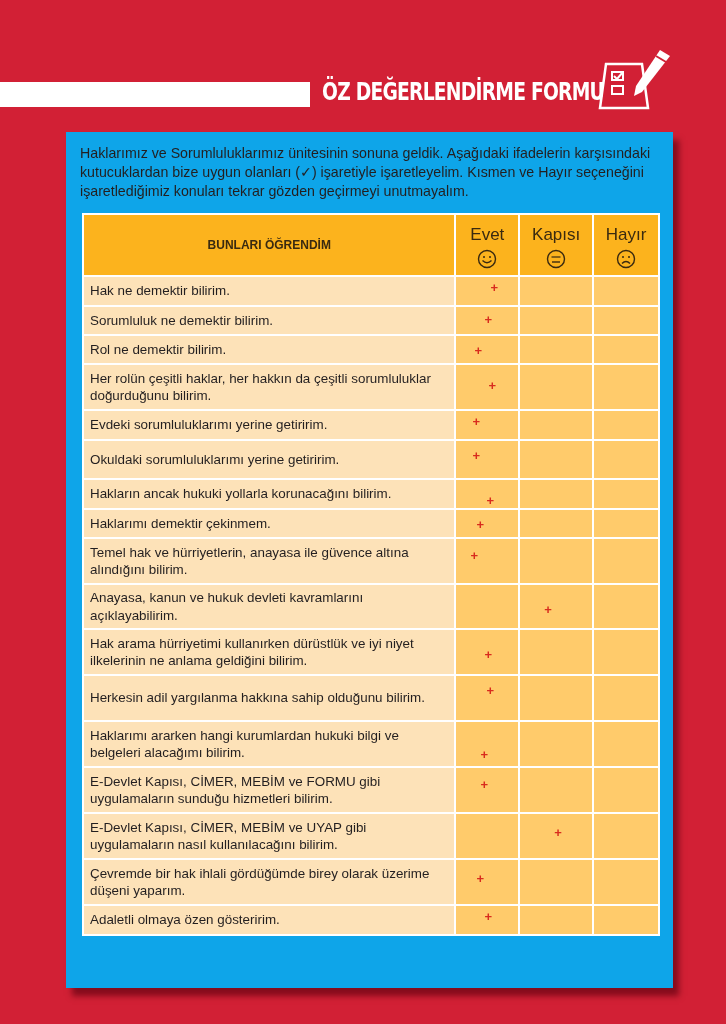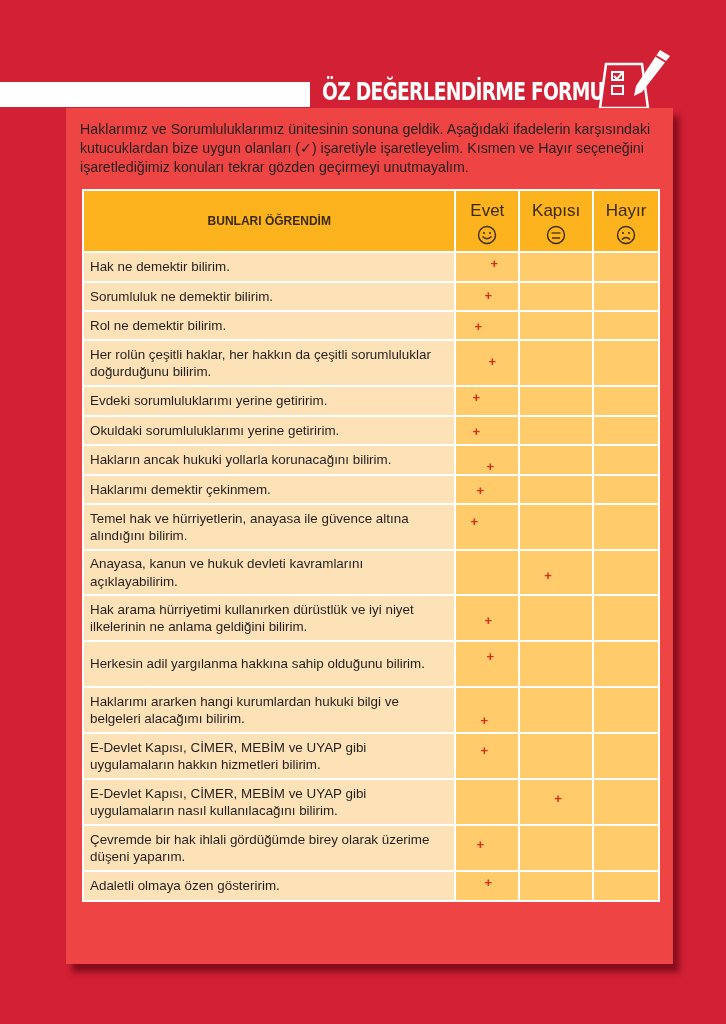--- a/index.html
+++ b/index.html
@@ -17,22 +17,22 @@
     position: absolute; left: 322px; top: 78px;
     color: #ffffff; font-family: "DejaVu Sans", sans-serif;
     font-weight: bold; font-size: 24px; letter-spacing: -1px;
     transform: scaleX(0.78); transform-origin: left center;
     white-space: nowrap;
   }
   .form-icon {
     position: absolute; left: 598px; top: 46px; width: 80px; height: 66px;
   }
   .card {
-    position: absolute; left: 66px; top: 108px; width: 607px; height: 856px;
-    background: #ef4444;
+    position: absolute; left: 66px; top: 132px; width: 607px; height: 856px;
+    background: #0ea5e9;
     box-shadow: 6px 8px 6px rgba(90,0,15,0.65);
   }
   .intro {
     position: absolute; left: 14px; top: 12px; width: 585px;
     font-size: 14.2px; line-height: 19px; color: #231f20;
   }
   table {
     position: absolute; left: 16px; top: 81px;
     width: 578px; border-collapse: collapse;
   }
@@ -143,21 +143,21 @@
           <td class="box c-hayir"></td>
         </tr>
         <tr style="height: 30px;">
           <td class="stmt">Evdeki sorumluluklarımı yerine getiririm.</td>
           <td class="box c-evet">
             <span class="mark" style="left: 16px; top: 4px;">+</span>
           </td>
           <td class="box c-kismen"></td>
           <td class="box c-hayir"></td>
         </tr>
-        <tr style="height: 29px;">
+        <tr style="height: 39px;">
           <td class="stmt">Okuldaki sorumluluklarımı yerine getiririm.</td>
           <td class="box c-evet">
             <span class="mark" style="left: 16px; top: 8px;">+</span>
           </td>
           <td class="box c-kismen"></td>
           <td class="box c-hayir"></td>
         </tr>
         <tr style="height: 30px;">
           <td class="stmt">Hakların ancak hukuki yollarla korunacağını bilirim.</td>
           <td class="box c-evet">
@@ -208,21 +208,21 @@
         </tr>
         <tr style="height: 46px;">
           <td class="stmt">Haklarımı ararken hangi kurumlardan hukuki bilgi ve belgeleri alacağımı bilirim.</td>
           <td class="box c-evet">
             <span class="mark" style="left: 24px; top: 26px;">+</span>
           </td>
           <td class="box c-kismen"></td>
           <td class="box c-hayir"></td>
         </tr>
         <tr style="height: 46px;">
-          <td class="stmt">E-Devlet Kapısı, CİMER, MEBİM ve UYAP gibi uygulamaların hakkın hizmetleri bilirim.</td>
+          <td class="stmt">E-Devlet Kapısı, CİMER, MEBİM ve FORMU gibi uygulamaların sunduğu hizmetleri bilirim.</td>
           <td class="box c-evet">
             <span class="mark" style="left: 24px; top: 10px;">+</span>
           </td>
           <td class="box c-kismen"></td>
           <td class="box c-hayir"></td>
         </tr>
         <tr style="height: 46px;">
           <td class="stmt">E-Devlet Kapısı, CİMER, MEBİM ve UYAP gibi uygulamaların nasıl kullanılacağını bilirim.</td>
           <td class="box c-evet"></td>
           <td class="box c-kismen">

